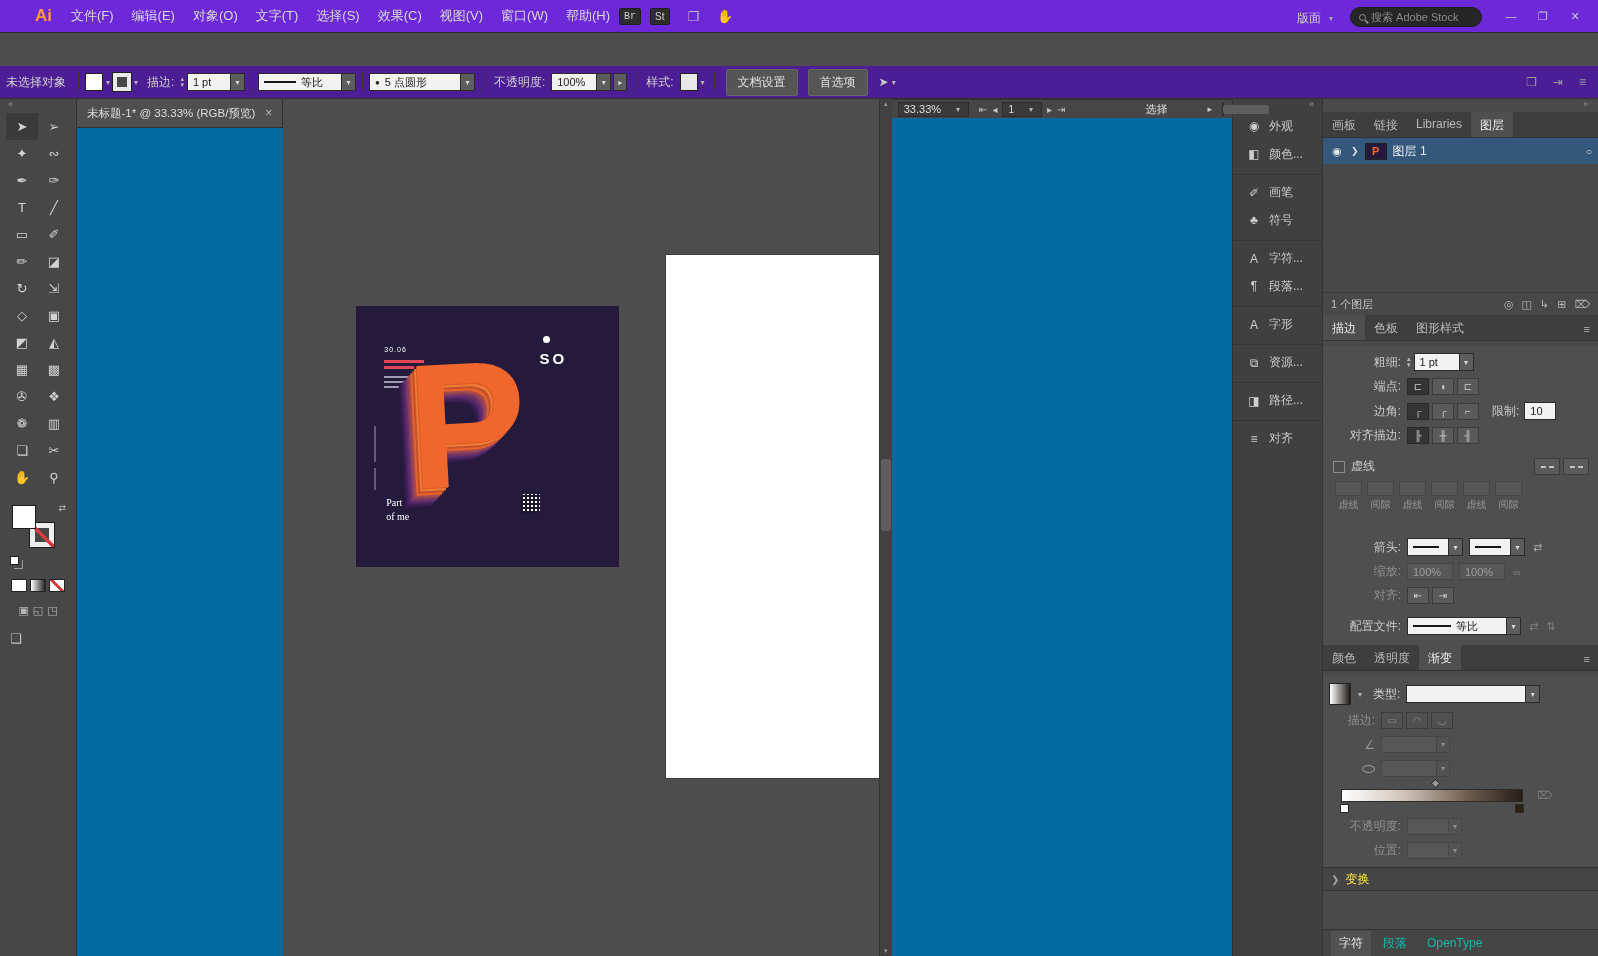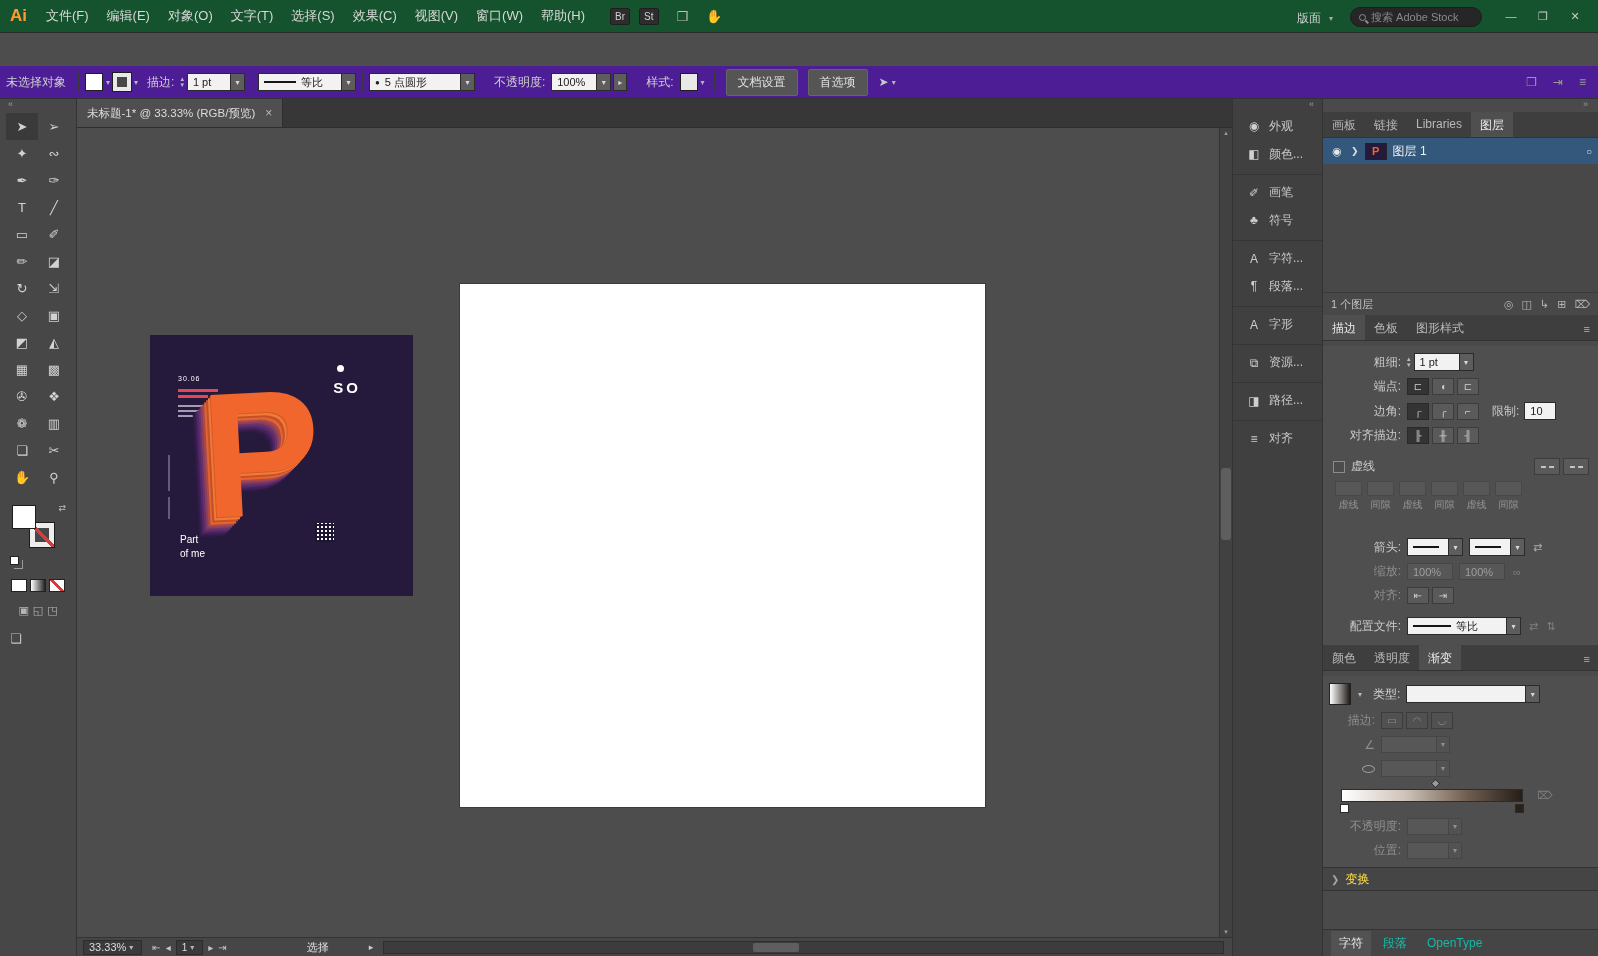--- a/index.html
+++ b/index.html
@@ -2,28 +2,28 @@
 <html><head>
 <meta charset="utf-8">
 <style>
   * { box-sizing: border-box; margin: 0; padding: 0; }
   html,body { width:1598px; height:956px; overflow:hidden; }
   body { font-family:"Liberation Sans","DejaVu Sans",sans-serif; background:#4d4d4d; font-size:12px;
          -webkit-font-smoothing:antialiased; }
   .app { position:relative; width:1598px; height:956px; display:flex; flex-direction:column; }
 
   
-  .menubar { height:33px; background:#14532d; border-bottom:1px solid #2a2a2a; display:flex;
-             align-items:center; color:#d4d4d4; flex:none; }
+  .menubar { height:33px; background:#6d28d9; border-bottom:1px solid #2a2a2a; display:flex;
+             align-items:center; color:#d4d4d4; flex:none;padding-left:25px; }
   .ai-logo { color:#ff9a33; font-weight:bold; font-size:17px; margin:0 10px 0 10px; }
   .menus { display:flex; height:100%; align-items:center; }
   .mi { padding:0 9px; font-size:13px; color:#d8d8d8; cursor:default; }
   .badge { background:#2d2d2d; border:1px solid #1f1f1f; border-radius:2px; color:#d0d0d0;
            font-size:10px; padding:2px 4px; margin-left:9px; }
-  .badge:first-of-type { margin-left:16px; }
+  .badge:first-of-type { margin-left:0;font-family:Liberation Mono, monospace; }
   .mb-ico { color:#bdbdbd; font-size:13px; margin-left:18px; }
   .mb-right { margin-left:auto; display:flex; align-items:flex-end; }
   .ws-dd { display:flex; align-items:center; gap:5px; color:#cfcfcf; font-size:12px; margin-right:14px; }
   .ws-dd .car { font-size:8px; color:#aaa; }
   .searchbox { width:132px; height:20px; background:#262626; border:1px solid #1c1c1c; border-radius:10px;
                display:flex; align-items:center; padding:0 8px; gap:5px; margin-right:14px; }
   .search-ico { width:7px; height:7px; border:1.5px solid #8f8f8f; border-radius:50%; position:relative; flex:none; }
   .search-ico::after { content:""; position:absolute; width:4px; height:1.5px; background:#8f8f8f;
                        transform:rotate(45deg); left:5px; top:6px; }
   .searchbox input { background:transparent; border:0; outline:0; color:#bdbdbd; font-size:11px; width:100%;
@@ -77,21 +77,21 @@
   .minibtns { display:flex; justify-content:center; gap:3px; margin-top:14px; }
   .minibtn { width:16px; height:13px; border:1px solid #222; background:#fff; }
   .minibtn.grad { background:linear-gradient(90deg,#fff,#222); }
   .minibtn.none { position:relative; }
   .minibtn.none::after { content:""; position:absolute; inset:0;
       background:linear-gradient(45deg, transparent 44%, #d93a3a 44%, #d93a3a 58%, transparent 58%); }
   .dmodes { display:flex; justify-content:center; gap:4px; margin-top:12px; color:#b5b5b5; font-size:11px; }
   .screenmode { margin:14px 0 0 10px; color:#c0c0c0; font-size:13px; }
 
   
-  .docarea { flex:1; display:flex; flex-direction:column; min-width:0; background:#0369a1; }
+  .docarea { flex:1; display:flex; flex-direction:row; min-width:0; background:#0369a1; }
   .tabbar { height:29px; background:#373737; border-bottom:1px solid #2e2e2e; display:flex; flex:none; }
   .doctab { background:#4f4f4f; border-right:1px solid #2e2e2e; display:flex; align-items:center;
             padding:0 10px; gap:10px; color:#dcdcdc; font-size:11.5px; }
   .doctab .x { color:#b9b9b9; font-size:12px; }
   .canvas { flex:1; position:relative; overflow:hidden; background:#4d4d4d; }
   .artboard { position:absolute; left:383px; top:156px; width:525px; height:523px; background:#ffffff;
               box-shadow:0 0 0 1px #3b3b3b; }
   .vscroll { position:absolute; right:0; top:0; bottom:0; width:13px; background:#414141;
              border-left:1px solid #333; }
   .vthumb { position:absolute; left:1px; right:1px; top:42%; height:72px; background:#5e5e5e; border-radius:3px; }
@@ -112,30 +112,30 @@
   .p-vbar.v1 { left:18px; top:120px; height:36px; }
   .p-vbar.v2 { left:18px; top:162px; height:22px; }
   .p-dot { position:absolute; right:69px; top:30px; width:7px; height:7px; background:#fff; border-radius:50%; }
   .p-brand { position:absolute; right:52px; top:44px; color:#fff; font-size:15px; font-weight:bold;
              letter-spacing:3px; }
   .p-letter { position:absolute; left:52px; top:30px; font-size:178px; font-weight:bold; line-height:1;
               color:#f0662d; transform:rotate(-3deg);
               text-shadow:-1px 1px 0 #d65a24,-3px 3px 0 #f07a38,-5px 5px 0 #c2512a,-7px 7px 0 #e8632c,
                           -9px 9px 0 #a84a4a,-11px 11px 0 #8a3f5e,-13px 13px 0 #6b3168,-15px 15px 0 #54286a,
                           -17px 17px 0 #3f2158,-19px 19px 0 #301b47; }
-  .p-caption { position:absolute; left:30px; top:198px; color:#fff; font-size:10px; line-height:1.35; }
+  .p-caption { position:absolute; left:30px; top:190px; color:#fff; font-size:10px; line-height:1.35;font-family:Liberation Serif, serif; }
   .p-qr { position:absolute; left:165px; top:188px; width:19px; height:19px; background:#fff;
           background-image:repeating-linear-gradient(0deg,#1c1630 0 2px,transparent 2px 4px),
                            repeating-linear-gradient(90deg,#1c1630 0 2px,transparent 2px 4px); }
 
   
   .statusbar { height:19px; background:#464646; border-top:1px solid #333; display:flex; align-items:center;
                color:#d8d8d8; font-size:11px; flex:none; padding-left:6px; }
   .sfield { background:#3a3a3a; border:1px solid #2c2c2c; height:15px; padding:6px 5px; display:flex;
-            align-items:center; gap:0; color:#ddd; }
+            align-items:center; gap:12px; color:#ddd; }
   .nav { display:flex; align-items:center; gap:5px; margin-left:10px; color:#c5c5c5; font-size:10px; }
   .status-txt { margin-left:80px; color:#e2e2e2; }
   .status-car { margin-left:40px; color:#cfcfcf; font-size:9px; }
   .htrack { flex:1; height:13px; background:#3c3c3c; border:1px solid #2e2e2e; margin:0 8px 0 10px;
             position:relative; }
   .hthumb { position:absolute; left:44%; top:1px; width:46px; height:9px; background:#5e5e5e; border-radius:2px; }
 
   
   .pstrip { width:90px; background:#404040; border-left:1px solid #333; flex:none; display:flex;
             flex-direction:column; }

